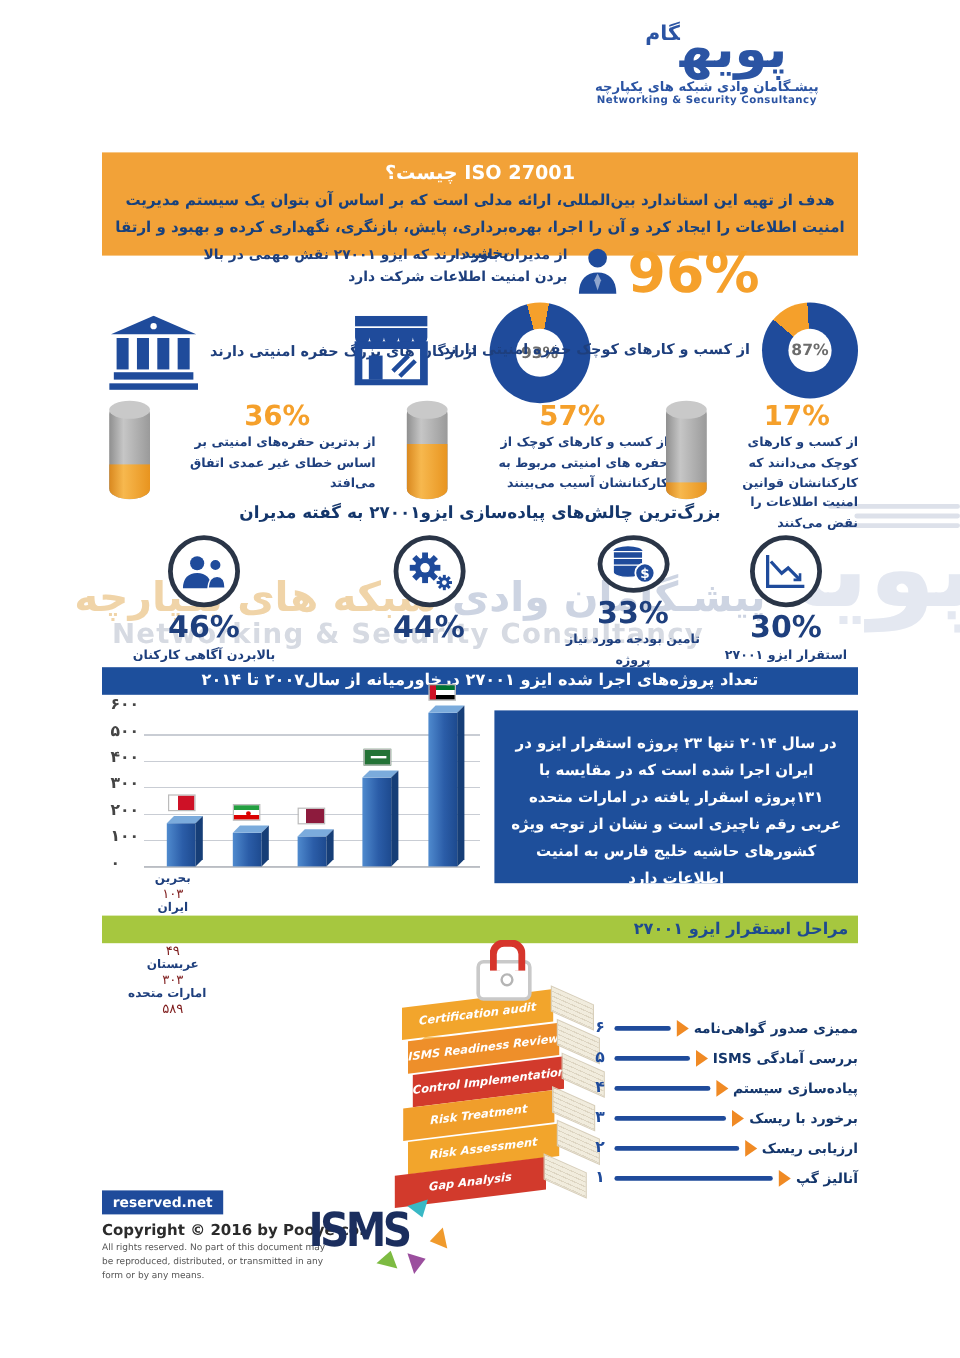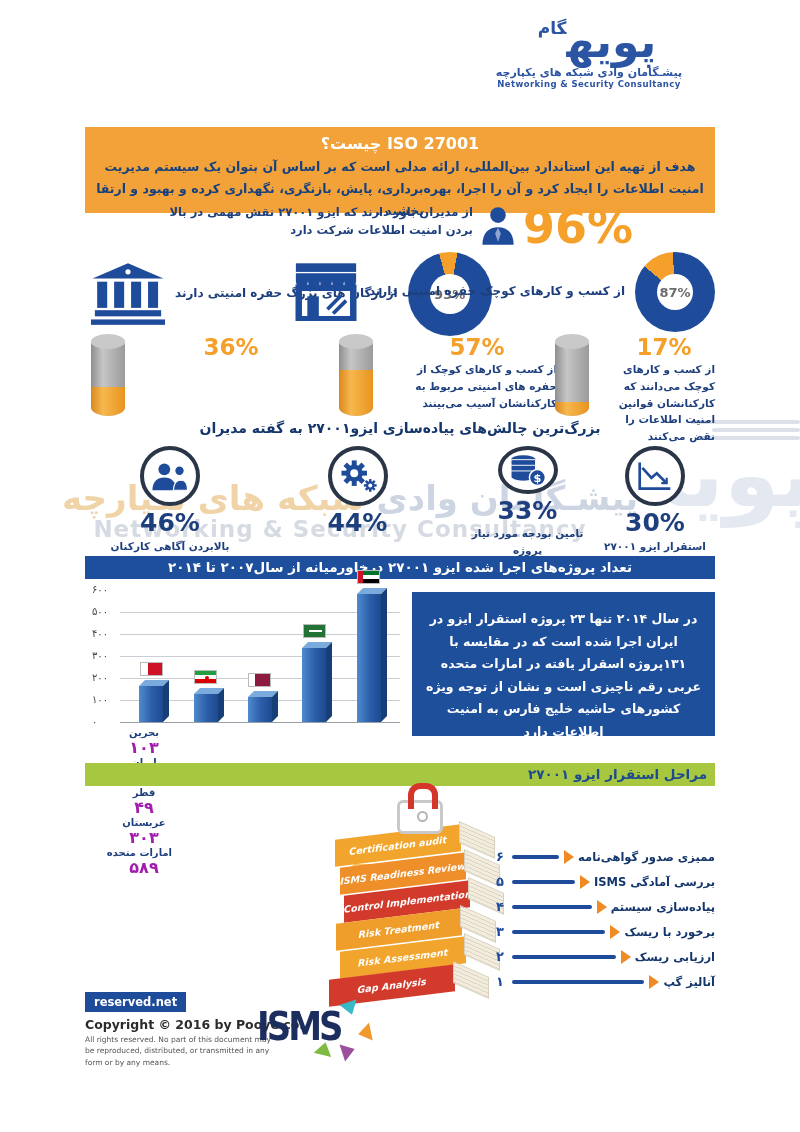--- a/index.html
+++ b/index.html
@@ -74,38 +74,38 @@
   .ch-label { direction:rtl; color:#1E3F7D; font-weight:bold; font-size:10.5px; line-height:1.55; margin-top:1px; }
 
   
   .banner-blue { top:556px; left:85px; width:630px; height:23px; background:#1D4F9C; color:#fff; direction:rtl; text-align:center; font-weight:bold; font-size:13.5px; line-height:23px; }
   .banner-green { top:763px; left:85px; width:630px; height:23px; background:#A6C73F; color:#1E4B8F; direction:rtl; text-align:right; padding-right:8px; font-weight:bold; font-size:13.5px; line-height:23px; }
 
   
   .chart { top:585px; left:88px; width:318px; height:172px; }
   .plot { position:absolute; left:32px; top:6px; width:280px; height:132px; border-bottom:1px solid #9aa0a8;
           background:repeating-linear-gradient(to top, transparent 0 21px, #c9cdd4 21px 22px); }
-  .ytick { position:absolute; left:-28px; width:24px; text-align:left; font-size:10px; font-weight:normal; color:#444; direction:rtl; }
+  .ytick { position:absolute; left:-28px; width:24px; text-align:left; font-size:13px; font-weight:bold; color:#444; direction:rtl; }
   .bars { position:absolute; inset:0; display:flex; align-items:flex-end; justify-content:space-around; padding:0 4px; }
   .bar-col { display:flex; flex-direction:column; align-items:center; justify-content:flex-end; gap:10px; width:34px; }
   .bar { width:24px; position:relative; background:linear-gradient(to right,#4f8ace,#2b5da8 55%,#1d4a8f); }
   .bar::before { content:""; position:absolute; top:-6px; left:3px; width:100%; height:6px; background:#7babdc; transform:skewX(-45deg); }
   .bar::after { content:""; position:absolute; right:-6px; top:-3px; width:6px; height:100%; background:#163e77; transform:skewY(-45deg); transform-origin:top; }
   .flag { width:23px; height:14px; border:1px solid #bbb; flex:0 0 auto; position:relative; }
   .flag-bh { background:linear-gradient(to right,#fff 0 35%,#ce1126 35%); }
   .flag-ir { background:linear-gradient(to bottom,#239f40 0 33%,#fff 33% 66%,#da0000 66%); }
   .flag-ir::after { content:""; position:absolute; left:10px; top:5px; width:4px; height:4px; background:#da0000; border-radius:50%; }
   .flag-qa { background:linear-gradient(to right,#fff 0 30%,#8d1b3d 30%); }
   .flag-sa { background:#237336; }
   .flag-sa::after { content:""; position:absolute; left:5px; top:5px; width:13px; height:2px; background:#fff; }
   .flag-ae { background:linear-gradient(to right,#ce1126 0 25%,transparent 25%), linear-gradient(to bottom,#00732f 0 33%,#fff 33% 66%,#000 66%); }
   .xlabels { position:absolute; left:28px; top:142px; width:288px; display:flex; justify-content:space-around;flex-direction:column; }
   .xl-col { width:56px; text-align:center; }
   .xl-cat { direction:rtl; color:#1E3F7D; font-weight:bold; font-size:10px; white-space:nowrap; }
-  .xl-val { color:#a21caf; font-weight:bold; font-size:16px; direction:rtl; }
+  .xl-val { color:#7f1d1d; font-weight:normal; font-size:11px; direction:rtl; }
 
   
   .note { top:592px; left:412px; width:303px; height:144px; background:#1E4F9B; color:#fff; direction:rtl; text-align:center; font-weight:bold; font-size:12.5px; line-height:1.8; padding:16px 12px; }
 
   
   .stages { top:788px; left:85px; width:630px; height:235px; }
   .lock { position:absolute; left:312px; top:12px; width:46px; height:34px; background:#fff; border:3px solid #c9c9c9; border-radius:6px; z-index:3; }
   .lock::before { content:""; position:absolute; left:8px; top:-20px; width:18px; height:20px; border:6px solid #D6352B; border-bottom:none; border-radius:12px 12px 0 0; }
   .lock::after { content:""; position:absolute; left:17px; top:8px; width:7px; height:7px; border:2.5px solid #b5b5b5; border-radius:50%; }
   .books { position:absolute; left:240px; top:44px; width:190px; }
@@ -219,20 +219,21 @@
   <section class="cyl-row">
     <div class="cyl-group cg-1">
       <div class="cyl">
           <div class="cyl-body">
             <div class="cyl-fill" style="height: 36%;"></div>
           </div>
           <div class="cyl-top"></div>
         </div>
       <div class="cyl-txt">
           <div class="cyl-num">36%</div>
+        <div class="cyl-desc">از بدترین حفره‌های امنیتی بر اساس خطای غیر عمدی اتفاق می‌افتد</div>
         </div>
     </div>
     <div class="cyl-group cg-2">
       <div class="cyl">
           <div class="cyl-body">
             <div class="cyl-fill" style="height: 57%;"></div>
           </div>
           <div class="cyl-top"></div>
         </div>
       <div class="cyl-txt">

